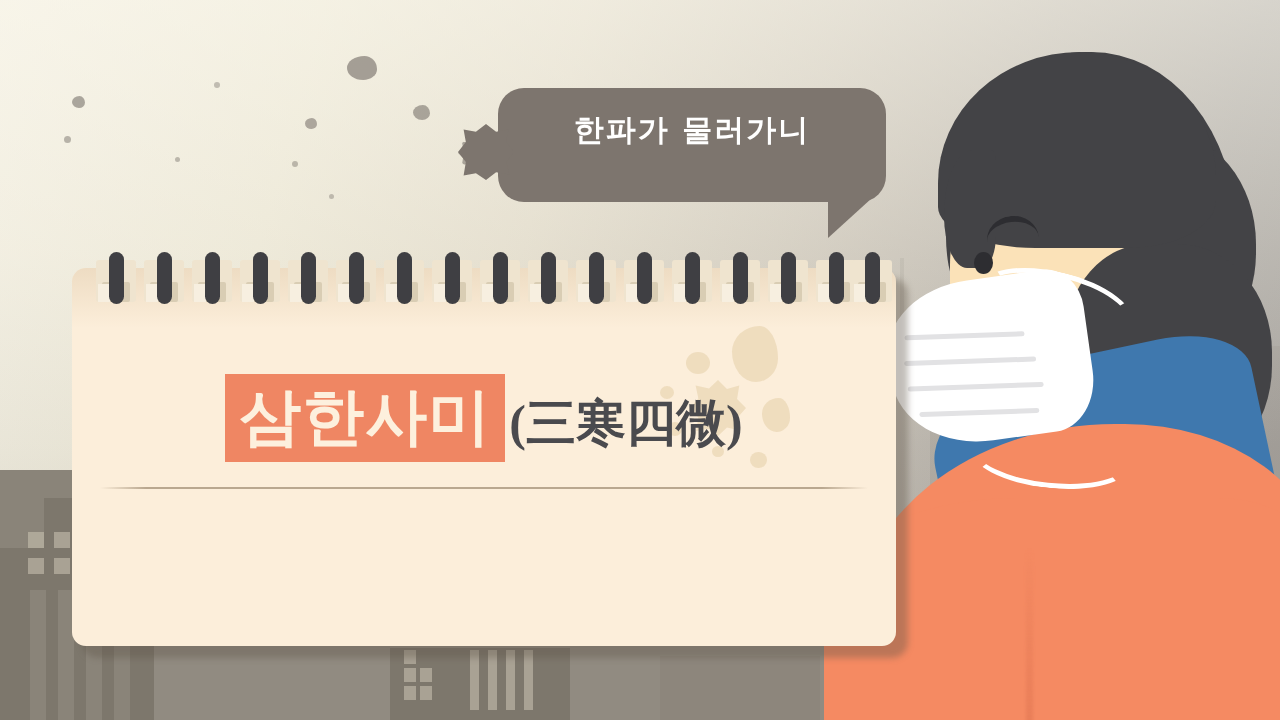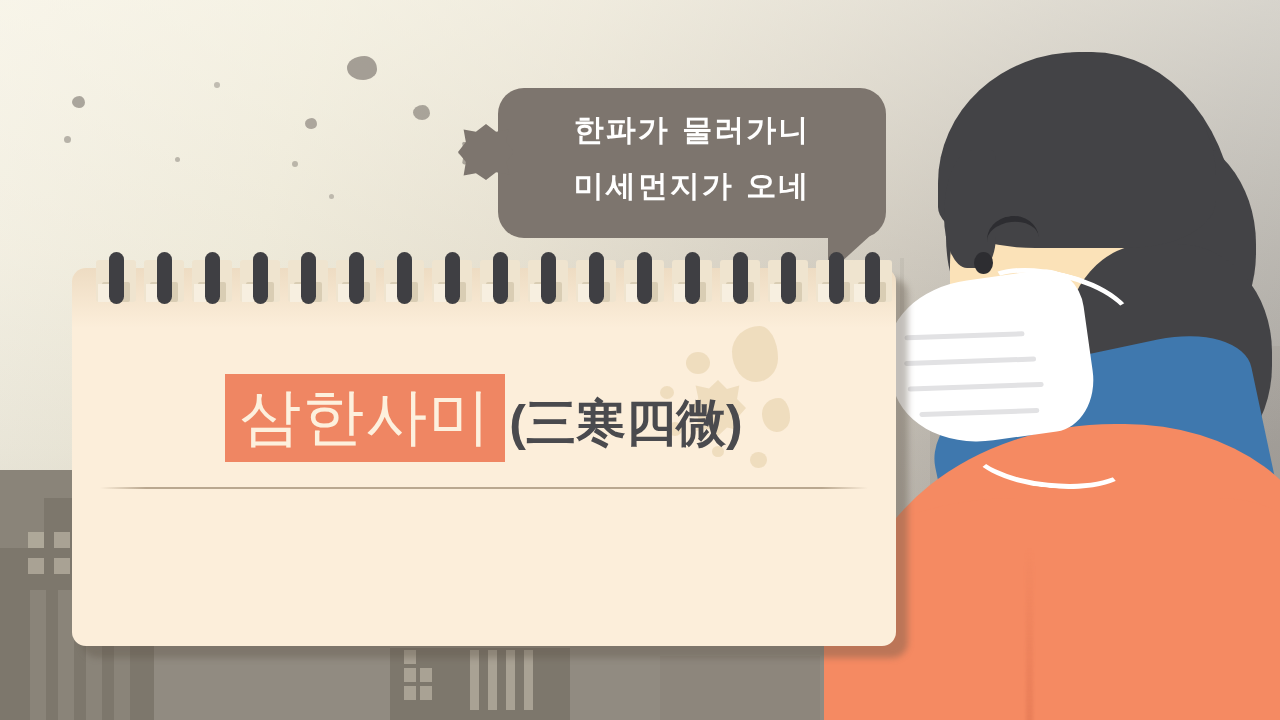--- a/index.html
+++ b/index.html
@@ -34,21 +34,21 @@
   
   .dust{position:absolute;background:#8e8880;border-radius:50%;}
   .dust.blob{border-radius:58% 42% 46% 54% / 50% 55% 45% 50%;}
   .dust.star{
     background:#8e8880;
     clip-path:polygon(50% 0%,66% 17%,88% 12%,86% 34%,100% 50%,86% 66%,90% 88%,66% 84%,50% 100%,34% 86%,12% 90%,16% 66%,0% 50%,16% 34%,12% 12%,34% 16%);
   }
 
   
   #bubble{
-    position:absolute;left:498px;top:88px;width:388px;height:150px;
+    position:absolute;left:498px;top:88px;width:388px;height:114px;
     background:#7d756e;border-radius:26px 26px 26px 26px;
   }
   #bubble .tail-blob{
     position:absolute;left:-40px;top:36px;width:56px;height:56px;background:#7d756e;
     clip-path:polygon(50% 0%,68% 14%,90% 10%,86% 32%,100% 50%,86% 68%,92% 90%,68% 86%,50% 100%,32% 88%,10% 92%,14% 68%,0% 50%,14% 32%,10% 10%,32% 14%);
   }
   #bubble .tail-point{
     position:absolute;right:14px;bottom:-36px;width:0;height:0;
     border-left:44px solid #7d756e;
     border-bottom:40px solid transparent;
@@ -89,28 +89,28 @@
     border-radius:0;
   }
 
   
   #title-row{
     position:absolute;left:0;top:106px;width:100%;
     display:flex;align-items:flex-end;justify-content:center;
   }
   #title-ko{
     background:#ef8663;color:#fdf0dd;
-    font-size:62px;font-weight:400;line-height:1;
+    font-size:62px;font-weight:700;line-height:1;
     padding:12px 14px 14px 14px;letter-spacing:1px;white-space:nowrap;
     font-family:"DejaVu Sans","Liberation Sans",sans-serif;
   }
   #title-hanja{
     color:#4a4a4e;font-size:50px;font-weight:700;line-height:1;
     padding-bottom:14px;margin-left:4px;white-space:nowrap;
-    font-family:Liberation Sans, sans-serif;
+    font-family:Liberation Serif, serif;
   }
   #divider{
     position:absolute;left:28px;top:219px;width:768px;height:2px;
     background:linear-gradient(90deg,rgba(190,172,148,0),#b9a78f 6%,#b9a78f 94%,rgba(190,172,148,0));
   }
   #subtitle{
     position:absolute;left:0;top:246px;width:100%;text-align:center;
     font-size:42px;font-weight:700;white-space:nowrap;letter-spacing:0px;
     font-family:"DejaVu Sans","Liberation Sans",sans-serif;
   }
@@ -247,21 +247,20 @@
   <div class="dust" style="left:329px;top:194px;width:5px;height:5px;opacity:.5;"></div>
   <div class="dust blob" style="left:347px;top:56px;width:30px;height:24px;opacity:.78;"></div>
   <div class="dust blob" style="left:413px;top:105px;width:17px;height:15px;opacity:.72;"></div>
   <div class="dust star" style="left:458px;top:138px;width:32px;height:30px;opacity:.72;"></div>
   <div class="dust" style="left:214px;top:82px;width:6px;height:6px;opacity:.5;"></div>
 
   <div id="bubble">
     <div class="tail-blob"></div>
     <div class="tail-point"></div>
     <div class="bubble-line l1">한파가 물러가니</div>
-    <div class="bubble-line l2">미세먼지가 오네</div>
   </div>
 
   <div id="person">
     <div class="hair-back"></div>
     <div class="hair-bun"></div>
     <div class="face"></div>
     <div class="face-jaw"></div>
     <div class="ear"></div>
     <div class="hair-neckmass"></div>
     <div class="hair-front"></div>

